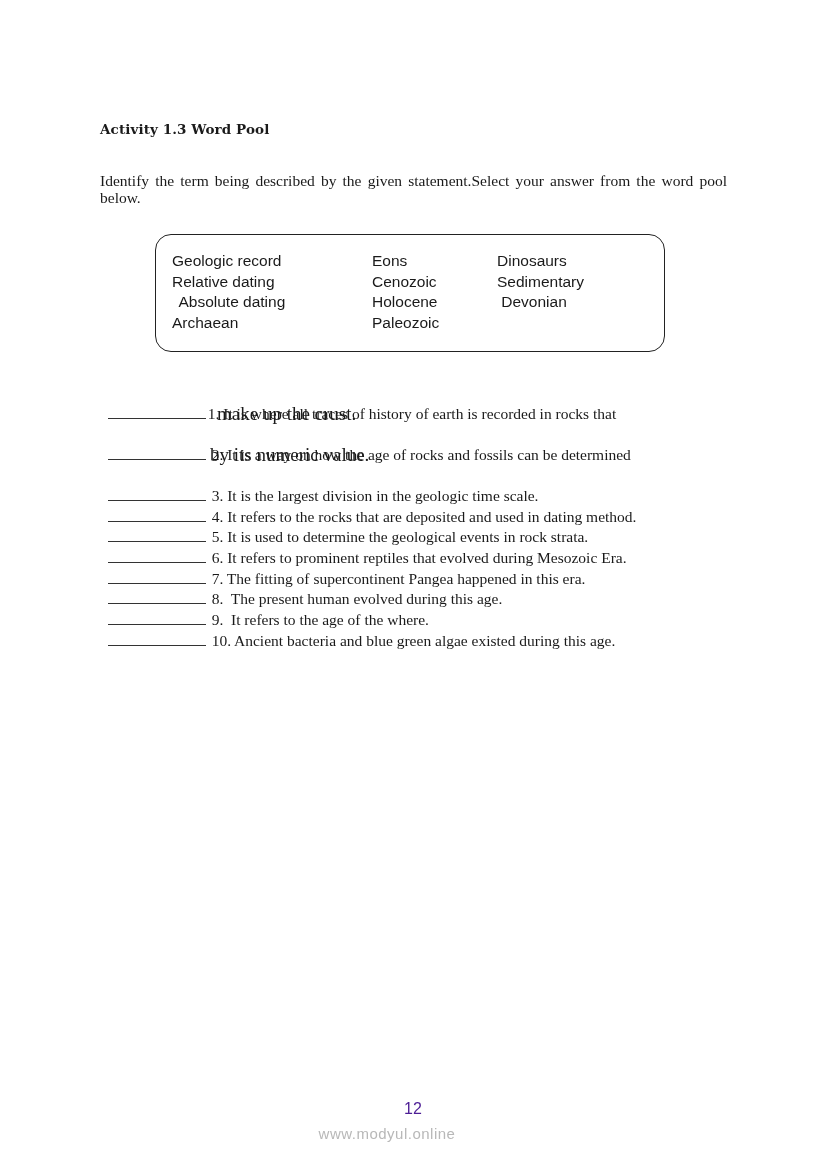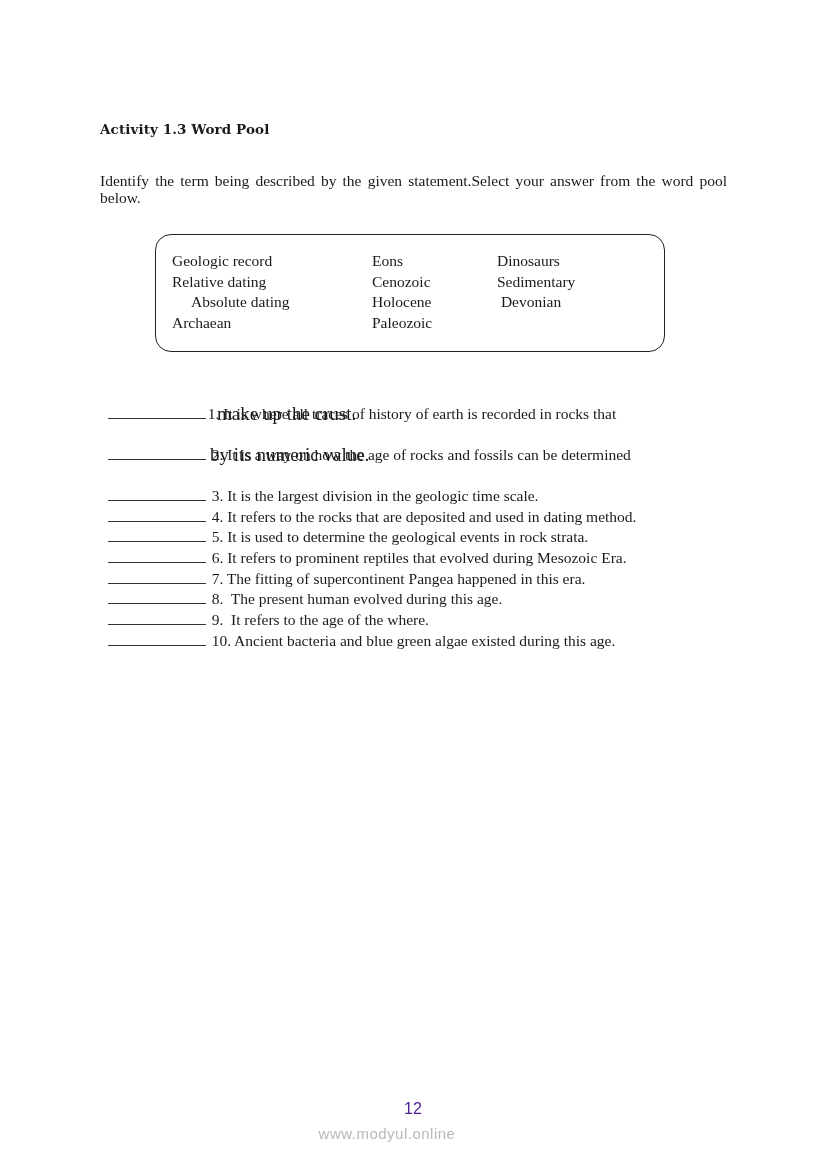--- a/index.html
+++ b/index.html
@@ -17,21 +17,21 @@
       position: absolute; left: 100px; top: 172px; width: 627px;
       font-family: "Liberation Serif", serif; font-size: 15.5px; line-height: 17px;
       text-align: justify; text-align-last: left;
     }
     .pool {
       position: absolute; left: 155px; top: 234px; width: 510px; height: 118px;
       border: 1.5px solid #222; border-radius: 16px; box-sizing: border-box;
     }
     .pool-word {
       position: absolute;
-      font-family: Liberation Serif, serif; font-size: 15.5px; line-height: 20px;
+      font-family: Liberation Sans, sans-serif; font-size: 15.5px; line-height: 20px;
       white-space: pre;
     }
     .q {
       position: absolute; left: 100px; font-family: "Liberation Serif", serif;
       font-size: 15.5px; line-height: 20px; white-space: pre;
     }
     .blank {
       display: inline-block; width: 98px; border-bottom: 1px solid #333;
       height: 14px; vertical-align: baseline; margin-right: 2px;
     }
@@ -52,21 +52,21 @@
 </head>
 <body>
 
 <div class="title">Activity 1.3 Word Pool</div>
 <div class="instructions">Identify the term being described by the given statement.Select your answer from the word pool below.</div>
 
 <div class="pool">
 
   <span class="pool-word" style="left:16px; top:16px;">Geologic record</span>
   <span class="pool-word" style="left:16px; top:37px;">Relative dating</span>
-  <span class="pool-word" style="left:32px; top:57px;"> Absolute dating</span>
+  <span class="pool-word" style="left:19px; top:57px;"> Absolute dating</span>
   <span class="pool-word" style="left:16px; top:78px;">Archaean</span>
 
   <span class="pool-word" style="left:216px; top:16px;">Eons</span>
   <span class="pool-word" style="left:216px; top:37px;">Cenozoic</span>
   <span class="pool-word" style="left:216px; top:57px;">Holocene</span>
   <span class="pool-word" style="left:216px; top:78px;">Paleozoic</span>
 
   <span class="pool-word" style="left:341px; top:16px;">Dinosaurs</span>
   <span class="pool-word" style="left:341px; top:37px;">Sedimentary</span>
   <span class="pool-word" style="left:341px; top:57px;"> Devonian</span>

